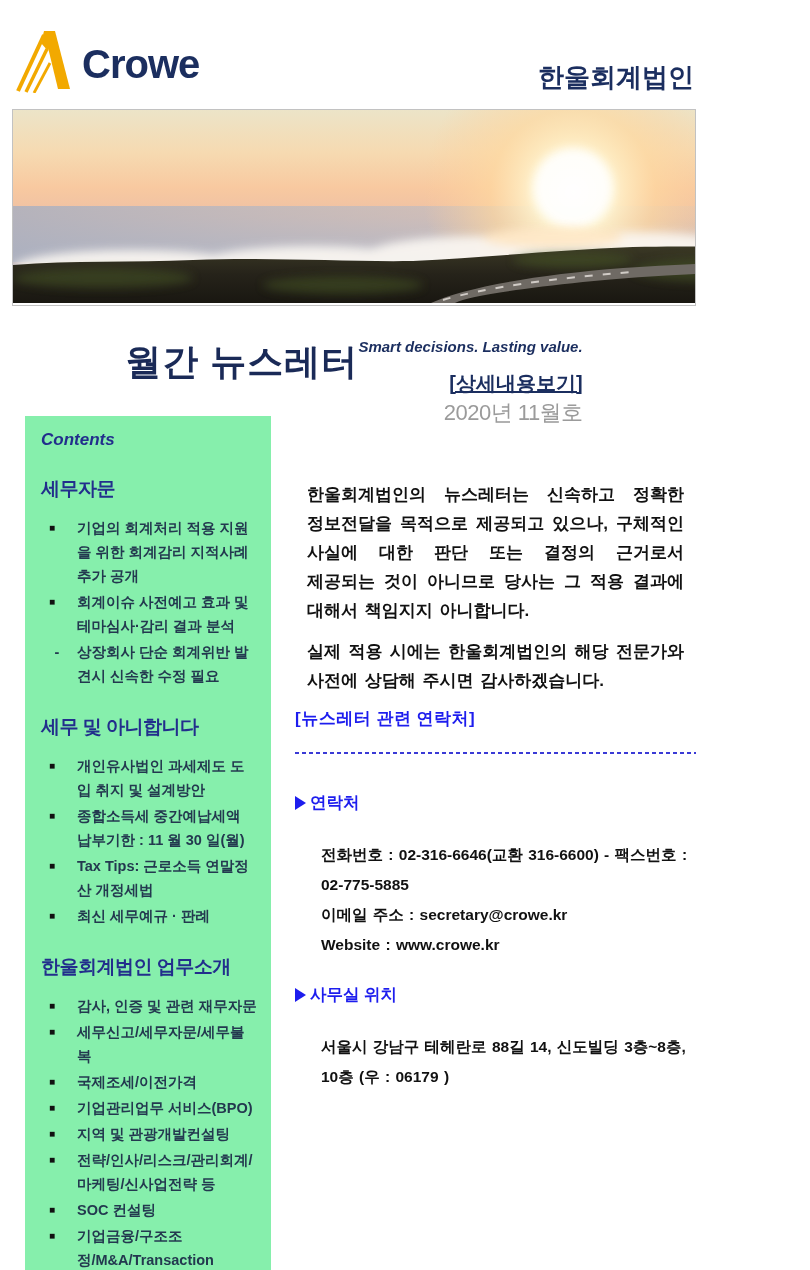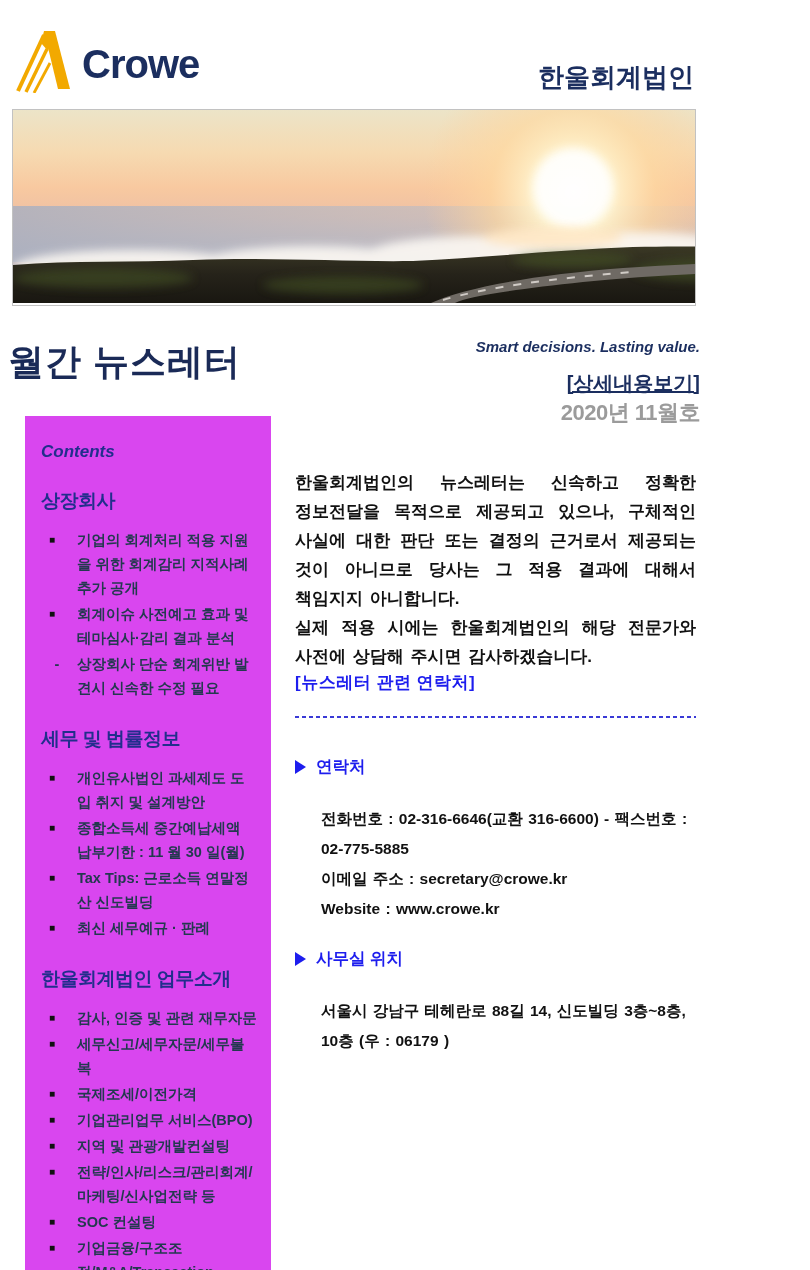--- a/index.html
+++ b/index.html
@@ -15,51 +15,51 @@
        padding:34px 14px 8px 14px;height:63px;}
   .brand{display:flex;align-items:center;gap:12px;}
   .brand-word{font-size:40px;font-weight:bold;color:#1b2e5f;letter-spacing:-1px;}
   .company{font-size:26px;font-weight:bold;color:#1b2e5f;padding-bottom:2px;text-align:right;}
 
   
   .hero{margin:4px 12px 0 12px;height:195px;border:1px solid #c2c2c2;overflow:hidden;}
   .hero svg{display:block;}
 
   
-  .title-row{display:flex;justify-content:space-between;align-items:flex-start;
+  .title-row{display:flex;justify-content:center;align-items:flex-start;
              padding:32px 8px 0 8px;height:68px;}
   .nl-title{margin:0;font-size:36px;font-weight:bold;color:#1a2a57;letter-spacing:1px;}
   .title-right{text-align:right;line-height:1.25;}
   .tagline{font-size:15px;font-style:italic;font-weight:bold;color:#1b2e5f;margin-bottom:14px;}
   .detail-link{font-size:20px;font-weight:bold;color:#1b2e5f;text-decoration:underline;cursor:pointer;}
-  .issue{font-size:22px;font-weight:bold;color:#9b9b9b;letter-spacing:-0.5px;margin-top:3px;}
+  .issue{font-size:22px;font-weight:normal;color:#9b9b9b;letter-spacing:-0.5px;margin-top:3px;}
 
   
   .columns{flex:1;display:flex;align-items:stretch;margin-top:10px;overflow:hidden;}
-  .sidebar{width:216px;margin-left:25px;background:#d946ef;
-           padding:26px 14px 20px 16px;flex-shrink:0;}
+  .sidebar{width:216px;margin-left:25px;background:#86efac;
+           padding:14px 14px 20px 16px;flex-shrink:0;}
   .contents-label{font-size:17px;font-weight:bold;font-style:italic;color:#222e8c;}
   .sb-section{margin-top:26px;}
   .sb-heading{font-size:19px;font-weight:bold;color:#222e8c;margin-bottom:14px;letter-spacing:-0.5px;}
   .sb-item{display:flex;margin-bottom:2px;font-size:14.5px;font-weight:bold;
            color:#23394f;line-height:24px;}
   .sb-item .marker{width:16px;flex-shrink:0;font-size:10px;margin-right:12px;
                    margin-left:8px;line-height:24px;color:#111;}
   .sb-item.dash .marker{font-size:14.5px;color:#23394f;text-align:center;}
 
   
   .main{flex:1;padding:52px 12px 0 24px;overflow:hidden;}
-  .disclaimer p{margin:0;font-size:17px;font-weight:bold;color:#111;
+  .disclaimer p{margin:12px;font-size:17px;font-weight:bold;color:#111;
                 line-height:29px;text-align:justify;word-break:keep-all;word-spacing:2px;}
   .contact-header{font-size:17px;font-weight:bold;color:#1d1dee;letter-spacing:0.5px;}
   .dash-divider{margin-top:22px;height:2px;
     background:repeating-linear-gradient(90deg,#3a3ad6 0 4px,transparent 4px 7px);}
   .m-section{margin-top:38px;}
   .m-section + .m-section{margin-top:24px;}
-  .m-title{display:flex;align-items:center;gap:10px;font-size:16.5px;font-weight:bold;color:#1d1dee;}
+  .m-title{display:flex;align-items:center;gap:4px;font-size:16.5px;font-weight:bold;color:#1d1dee;}
   .tri{width:0;height:0;border-left:11px solid #1d1dee;
        border-top:7px solid transparent;border-bottom:7px solid transparent;display:inline-block;}
   .m-lines{margin:26px 0 0 26px;}
   .m-lines .mline{font-size:15.5px;font-weight:bold;color:#111;line-height:30px;word-spacing:1px;}
 </style>
 </head>
 <body>
 
 <div class="page">
 
@@ -142,51 +142,51 @@
       <div class="issue">2020년 11월호</div>
     </div>
   </div>
 
   <div class="columns">
 
     <aside class="sidebar">
       <div class="contents-label">Contents</div>
       <div>
   <div class="sb-section">
-    <div class="sb-heading">상장회사</div>
+    <div class="sb-heading">세무자문</div>
     <div>
               <div class="sb-item">
                 <span class="marker">■</span>
                 <span>기업의 회계처리 적용 지원을 위한 회계감리 지적사례 추가 공개</span>
               </div>
               <div class="sb-item">
                 <span class="marker">■</span>
                 <span>회계이슈 사전예고 효과 및 테마심사·감리 결과 분석</span>
               </div>
               <div class="sb-item dash">
                 <span class="marker">-</span>
                 <span>상장회사 단순 회계위반 발견시 신속한 수정 필요</span>
               </div>
             </div>
   </div>
 
   <div class="sb-section">
-    <div class="sb-heading">세무 및 법률정보</div>
+    <div class="sb-heading">세무 및 아니합니다</div>
     <div>
               <div class="sb-item">
                 <span class="marker">■</span>
                 <span>개인유사법인 과세제도 도입 취지 및 설계방안</span>
               </div>
               <div class="sb-item">
                 <span class="marker">■</span>
                 <span>종합소득세 중간예납세액 납부기한 : 11 월 30 일(월)</span>
               </div>
               <div class="sb-item">
                 <span class="marker">■</span>
-                <span>Tax Tips: 근로소득 연말정산 신도빌딩</span>
+                <span>Tax Tips: 근로소득 연말정산 개정세법</span>
               </div>
               <div class="sb-item">
                 <span class="marker">■</span>
                 <span>최신 세무예규 · 판례</span>
               </div>
             </div>
   </div>
 
   <div class="sb-section">
     <div class="sb-heading">한울회계법인 업무소개</div>

